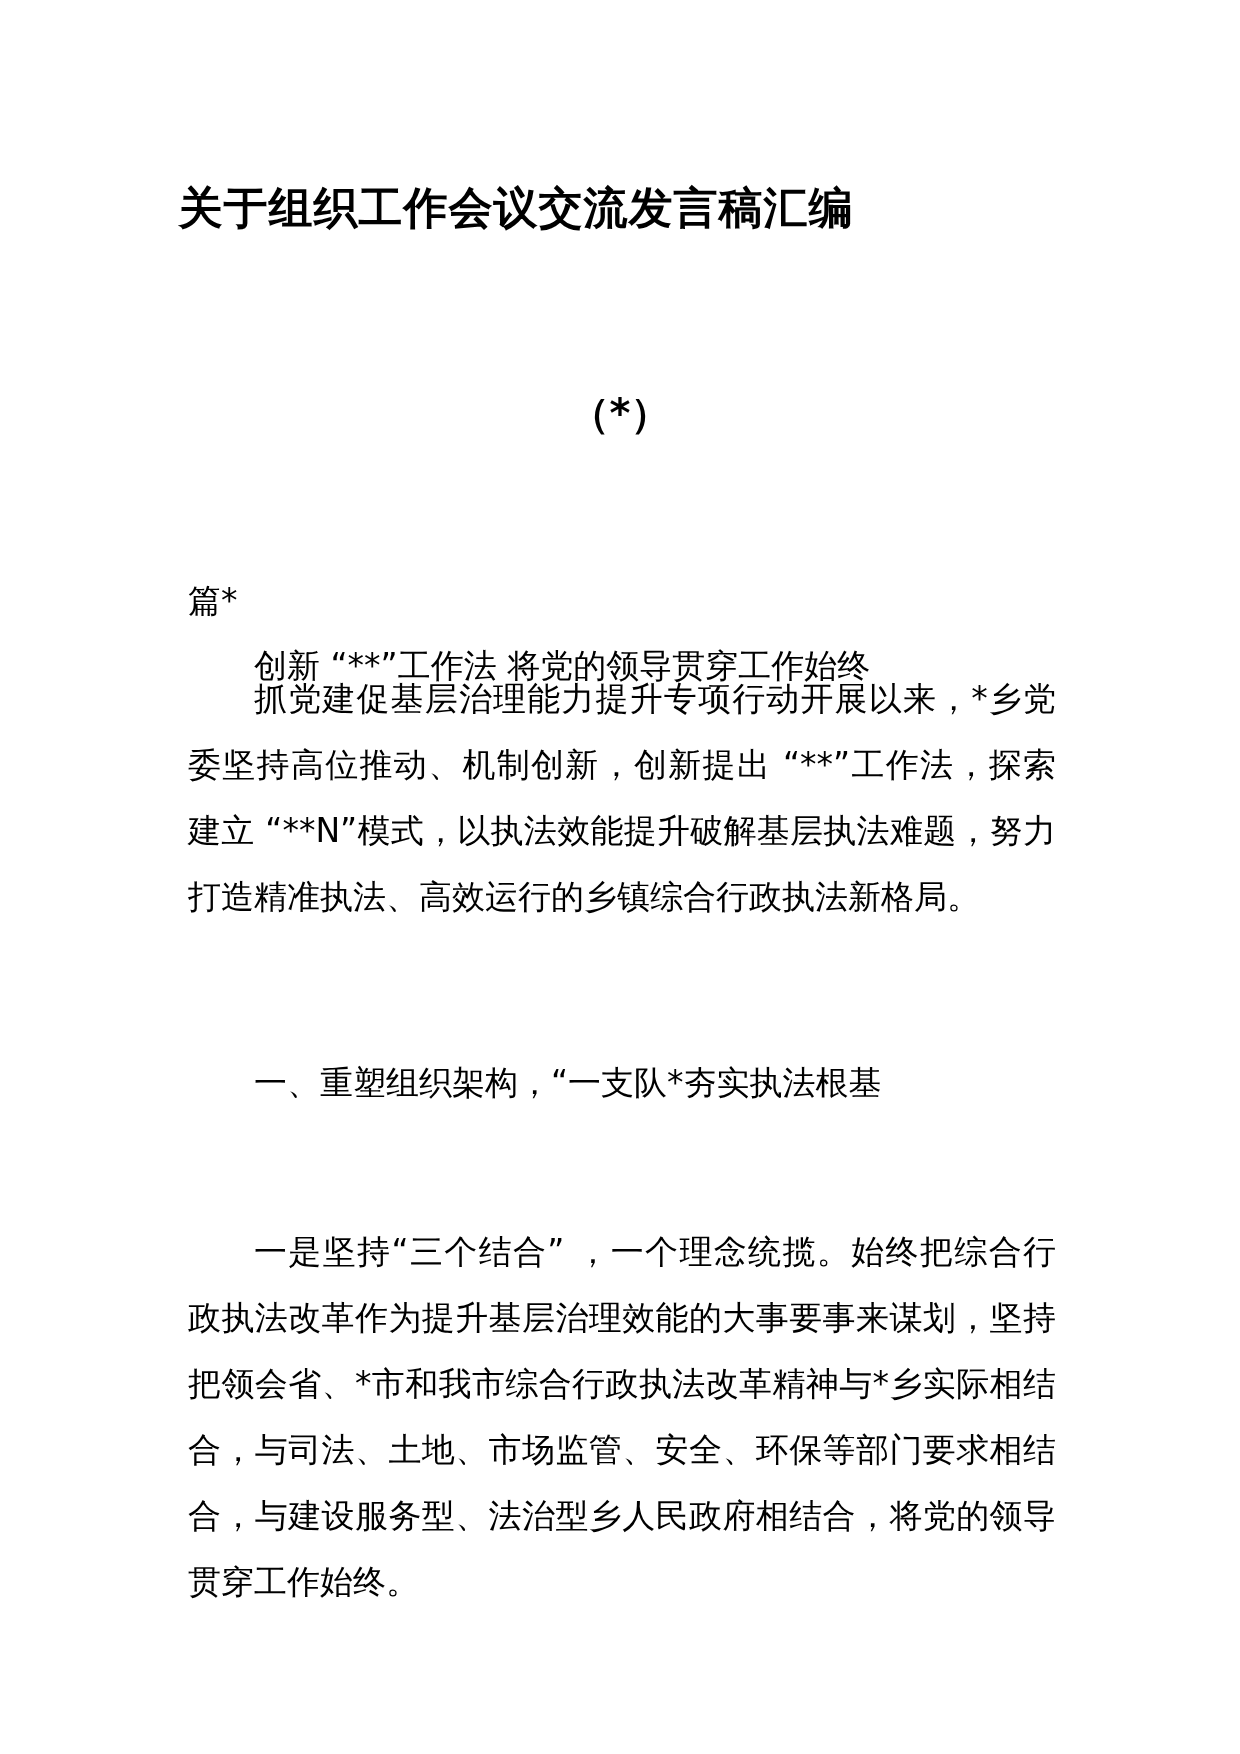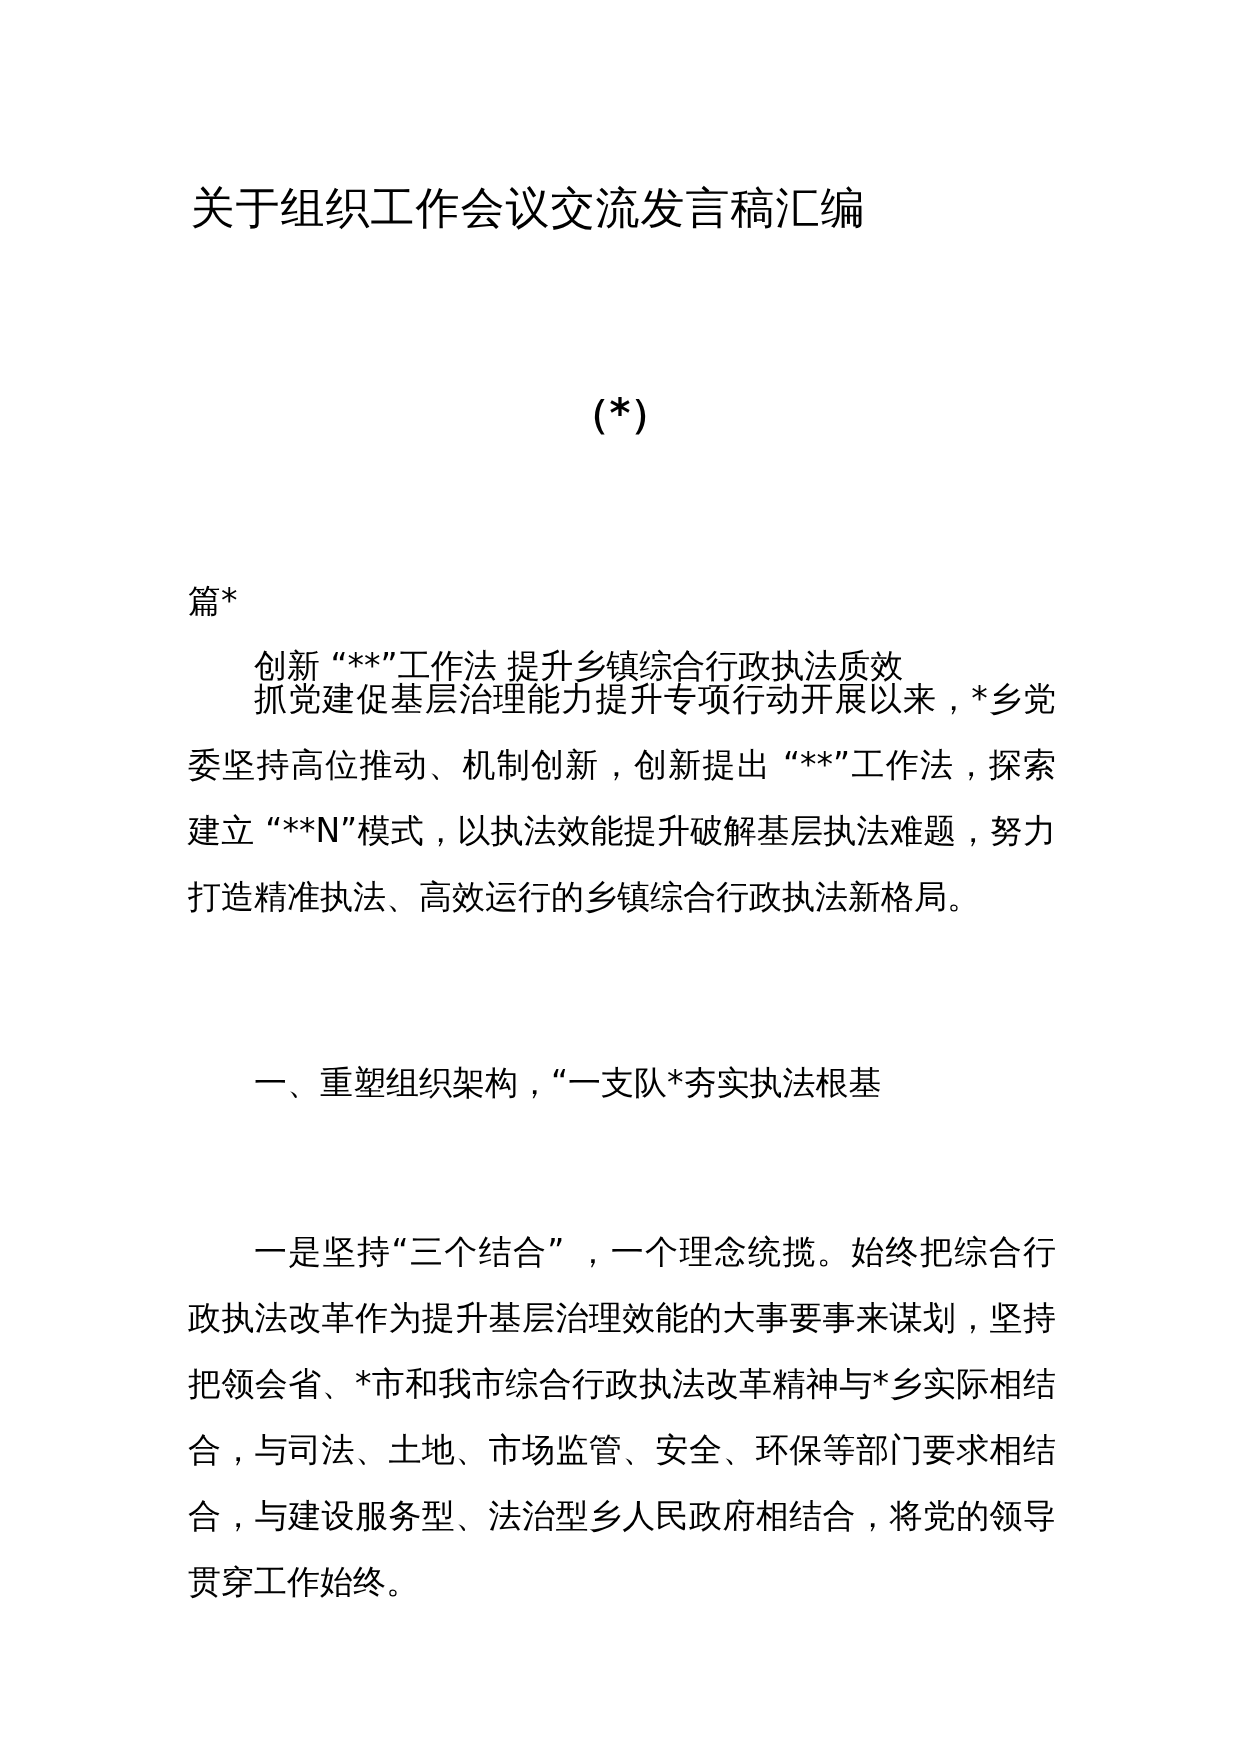--- a/index.html
+++ b/index.html
@@ -1,17 +1,17 @@
 <!DOCTYPE html>
 <html><head>
   <meta charset="utf-8">
   <style>
     html, body { margin: 0; padding: 0; background: #ffffff; }
     body { width: 1240px; height: 1754px; position: relative; overflow: hidden; color: #000; font-family: "DejaVu Sans", "Liberation Sans", sans-serif; }
-    .title { position: absolute; top: 178px; left: 0; width: 1032px; text-align: center; font-size: 44px; font-weight: normal; letter-spacing: 1px; line-height: 60px; padding-left: 12px; }
+    .title { position: absolute; top: 178px; left: 0; width: 1032px; text-align: center; font-size: 44px; font-weight: bold; letter-spacing: 1px; line-height: 60px; }
     .subtitle { position: absolute; top: 388px; left: 0; width: 1240px; text-align: center; font-size: 40px; font-weight: bold; line-height: 50px; }
     .body-text { position: absolute; left: 188px; width: 868px; font-size: 33px; line-height: 66px; text-align: justify; }
     .p { margin: 0; }
     .indent { text-indent: 66px; }
     .chapter { top: 568px; }
     .subhead { top: 633px; }
     .para1 { top: 666px; }
     .section1 { top: 1050px; }
     .para2 { top: 1219px; }
   </style>
@@ -20,21 +20,21 @@
 
 <div>
   <div class="title">关于组织工作会议交流发言稿汇编</div>
   <div class="subtitle">（*）</div>
 
   <div class="body-text chapter">
     <p class="p">篇*</p>
   </div>
 
   <div class="body-text subhead">
-    <p class="p indent">创新 “**”工作法 提升乡镇综合行政执法质效</p>
+    <p class="p indent">创新 “**”工作法 将党的领导贯穿工作始终</p>
   </div>
 
   <div class="body-text para1">
     <p class="p indent">抓党建促基层治理能力提升专项行动开展以来，*乡党委坚持高位推动、机制创新，创新提出 “**”工作法，探索建立 “**N”模式，以执法效能提升破解基层执法难题，努力打造精准执法、高效运行的乡镇综合行政执法新格局。</p>
   </div>
 
   <div class="body-text section1">
     <p class="p indent">一、重塑组织架构，“一支队*夯实执法根基</p>
   </div>
 

